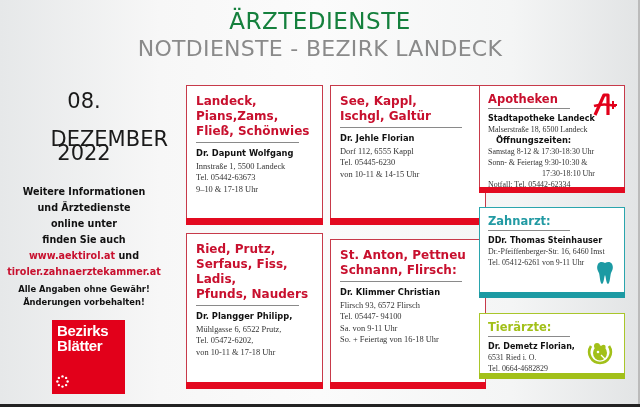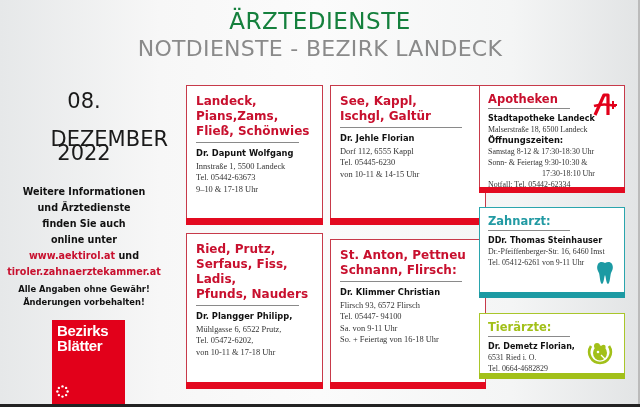--- a/index.html
+++ b/index.html
@@ -26,21 +26,21 @@
   .date { position: absolute; left: 0; width: 168px; text-align: center; color: #1a1a1a; font-size: 21px; line-height: 26px; }
   .date.day { top: 88px; }
   .date.month { top: 126px; text-align: right; }
   .date.year { top: 140px; }
 
   .info { position: absolute; left: 0; width: 168px; text-align: center; color: #111; font-size: 9.6px; font-weight: bold; line-height: 16px; top: 184px; }
   .info .link { color: #c8102e; }
   .disclaimer { position: absolute; left: 0; width: 168px; text-align: center; color: #111; font-size: 8.4px; font-weight: bold; line-height: 13px; top: 283px; }
 
   .logo {
-    position: absolute; left: 52px; top: 320px; width: 73px; height: 84px;
+    position: absolute; left: 52px; top: 320px; width: 73px; height: 74px;
     background: #e2001a; color: #fff; padding: 3px 5px;
   }
   .logo .l1, .logo .l2 { font-family: "Liberation Sans", sans-serif; font-weight: bold; font-size: 15px; line-height: 15px; display: block; letter-spacing: -0.3px; }
   .logo .sun { position: absolute; left: 4px; bottom: 6px; width: 13px; height: 13px; }
 
   .box {
     position: absolute; background: #fff; border: 1.5px solid #c73a4a;
     padding: 8px 9px 0 9px;
     margin-left: 16px;
   }
@@ -58,21 +58,21 @@
   .side { position: absolute; background: #fff; padding: 6px 8px 0 8px; }
   .side .hd { font-weight: bold; font-size: 11.5px; line-height: 14px; }
   .side .rule { height: 1px; background: #8a8a8a; margin: 2px 0 4px 0; width: 82px; }
   .side .doctor { font-weight: bold; font-size: 8px; color: #111; line-height: 11px; }
   .side .line { font-family: "Liberation Serif", serif; font-size: 7.9px; color: #333; line-height: 11px; white-space: nowrap; }
   .side .bar { position: absolute; left: -1px; right: -1px; bottom: -1px; height: 6px; }
 
   #box-apo { left: 479px; top: 85px; width: 146px; height: 108px; border: 1.5px solid #c73a4a; }
   #box-apo .hd { color: #c8102e; }
   #box-apo .bar { background: #e30a20; }
-  #box-apo .bold2 { font-weight: bold; font-size: 8.4px; color: #111; line-height: 11px; }
+  #box-apo .bold2 { font-weight: bold; font-size: 8.4px; color: #111; line-height: 11px; margin-left: 8px; }
   .apo-icon { position: absolute; right: 6px; top: 6px; width: 26px; height: 26px; }
 
   #box-zahn { left: 479px; top: 207px; width: 146px; height: 91px; border: 1.5px solid #2aa5ad; }
   #box-zahn .hd { color: #229aa3; }
   #box-zahn .bar { background: #1c9aa3; }
   .tooth-icon { position: absolute; right: 10px; bottom: 12px; width: 18px; height: 24px; }
 
   #box-tier { left: 479px; top: 313px; width: 146px; height: 66px; border: 1.5px solid #a9c62b; }
   #box-tier .hd { color: #a2c019; }
   #box-tier .bar { background: #a2c019; }
@@ -87,22 +87,22 @@
 <div class="title-main">ÄRZTEDIENSTE</div>
 <div class="title-sub">NOTDIENSTE - BEZIRK LANDECK</div>
 
 <div class="date day">08.</div>
 <div class="date month">DEZEMBER</div>
 <div class="date year">2022</div>
 
 <div class="info">
   <div>Weitere Informationen</div>
   <div>und Ärztedienste</div>
+  <div>online unter</div>
   <div>finden Sie auch</div>
-  <div>online unter</div>
   <div><span class="link">www.aektirol.at</span><span> und</span></div>
   <div class="link">tiroler.zahnaerztekammer.at</div>
 </div>
 
 <div class="disclaimer">
   <div>Alle Angaben ohne Gewähr!</div>
   <div>Änderungen vorbehalten!</div>
 </div>
 
 <div class="logo">

